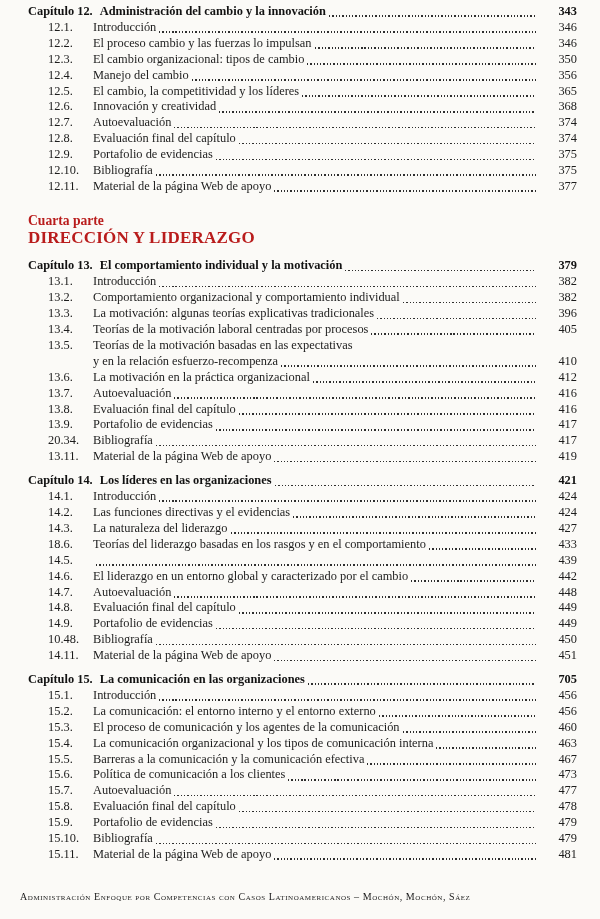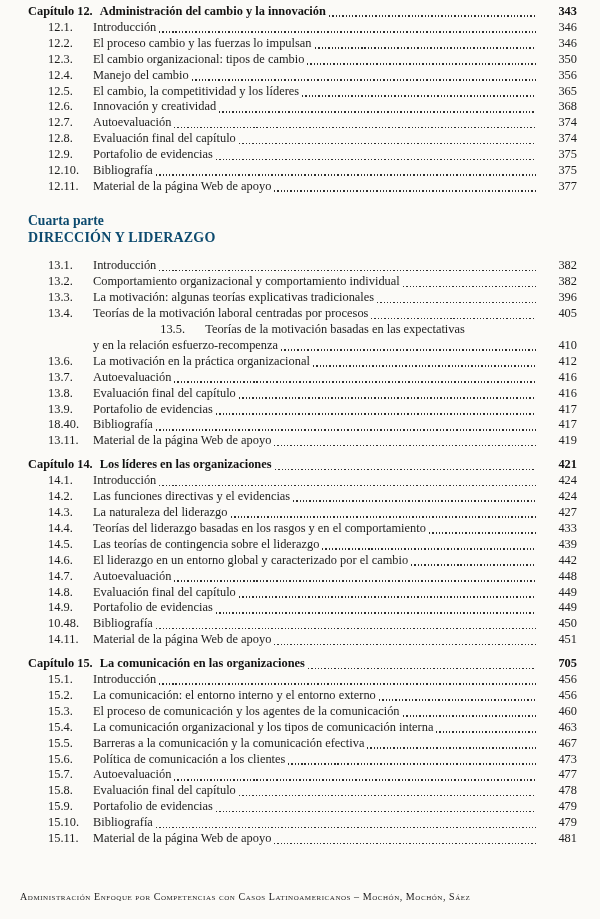--- a/index.html
+++ b/index.html
@@ -18,40 +18,40 @@
   }
   .row {
     display: flex;
     line-height: 15.9px;
     font-size: 12.4px;
     white-space: nowrap;
   }
   .chapter { margin: 0 0 8px 0; }
   .chap-row { font-weight: 700; color: #121212; }
   .chap-label { flex: 0 0 auto; margin-right: 7px; }
-  .item-row { margin-left: 20px; justify-content: center; }
+  .item-row { margin-left: 20px; }
   .num { flex: 0 0 45px; }
   .title { flex: 0 0 auto; }
   .cont-title { flex: 0 0 auto; margin-left: 45px; }
   .leader {
     flex: 1 1 auto;
     align-self: flex-end;
     height: 1.7px;
     margin: 0 13px 2.8px 3px;
     background-image: repeating-linear-gradient(90deg,
       #2e2e2e 0, #2e2e2e 1.3px, transparent 1.3px, transparent 3.3px);
   }
   .page-num { flex: 0 0 28px; text-align: right; }
   .part {
     margin: 17px 0 12px 0;
     font-weight: 700;
-    color: #0c4a6e;
+    color: #b91c1c;
   }
   .part-kicker { font-size: 13.6px; line-height: 17px; }
-  .part-title  { font-size: 14px; line-height: 17.5px; letter-spacing: 0.2px; }
+  .part-title  { font-size: 17px; line-height: 17.5px; letter-spacing: 0.2px; }
   .footer {
     position: absolute;
     top: 891px; left: 20px; right: 2px;
     font-size: 10px;
     font-variant: small-caps;
     letter-spacing: 0.55px;
     white-space: nowrap;
     color: #1a1a1a;
   }
 </style>
@@ -132,20 +132,26 @@
           <span class="title">Material de la página Web de apoyo</span>
           <span class="leader"></span>
           <span class="page-num">377</span>
         </div>
       </div>
       <div class="part">
         <div class="part-kicker">Cuarta parte</div>
         <div class="part-title">DIRECCIÓN Y LIDERAZGO</div>
       </div>
       <div class="chapter">
+        <div class="row chap-row">
+          <span class="chap-label">Capítulo 13.</span>
+          <span class="title">El comportamiento individual y la motivación</span>
+          <span class="leader"></span>
+          <span class="page-num">379</span>
+        </div>
         <div class="row item-row">
           <span class="num">13.1.</span>
           <span class="title">Introducción</span>
           <span class="leader"></span>
           <span class="page-num">382</span>
         </div>
         <div class="row item-row">
           <span class="num">13.2.</span>
           <span class="title">Comportamiento organizacional y comportamiento individual</span>
           <span class="leader"></span>
@@ -190,21 +196,21 @@
           <span class="leader"></span>
           <span class="page-num">416</span>
         </div>
         <div class="row item-row">
           <span class="num">13.9.</span>
           <span class="title">Portafolio de evidencias</span>
           <span class="leader"></span>
           <span class="page-num">417</span>
         </div>
         <div class="row item-row">
-          <span class="num">18.40.</span>
+          <span class="num">20.34.</span>
           <span class="title">Bibliografía</span>
           <span class="leader"></span>
           <span class="page-num">417</span>
         </div>
         <div class="row item-row">
           <span class="num">13.11.</span>
           <span class="title">Material de la página Web de apoyo</span>
           <span class="leader"></span>
           <span class="page-num">419</span>
         </div>
@@ -228,28 +234,27 @@
           <span class="leader"></span>
           <span class="page-num">424</span>
         </div>
         <div class="row item-row">
           <span class="num">14.3.</span>
           <span class="title">La naturaleza del liderazgo</span>
           <span class="leader"></span>
           <span class="page-num">427</span>
         </div>
         <div class="row item-row">
-          <span class="num">14.4.</span>
+          <span class="num">18.6.</span>
           <span class="title">Teorías del liderazgo basadas en los rasgos y en el comportamiento</span>
           <span class="leader"></span>
           <span class="page-num">433</span>
         </div>
         <div class="row item-row">
           <span class="num">14.5.</span>
-          <span class="title">Las teorías de contingencia sobre el liderazgo</span>
           <span class="leader"></span>
           <span class="page-num">439</span>
         </div>
         <div class="row item-row">
           <span class="num">14.6.</span>
           <span class="title">El liderazgo en un entorno global y caracterizado por el cambio</span>
           <span class="leader"></span>
           <span class="page-num">442</span>
         </div>
         <div class="row item-row">

